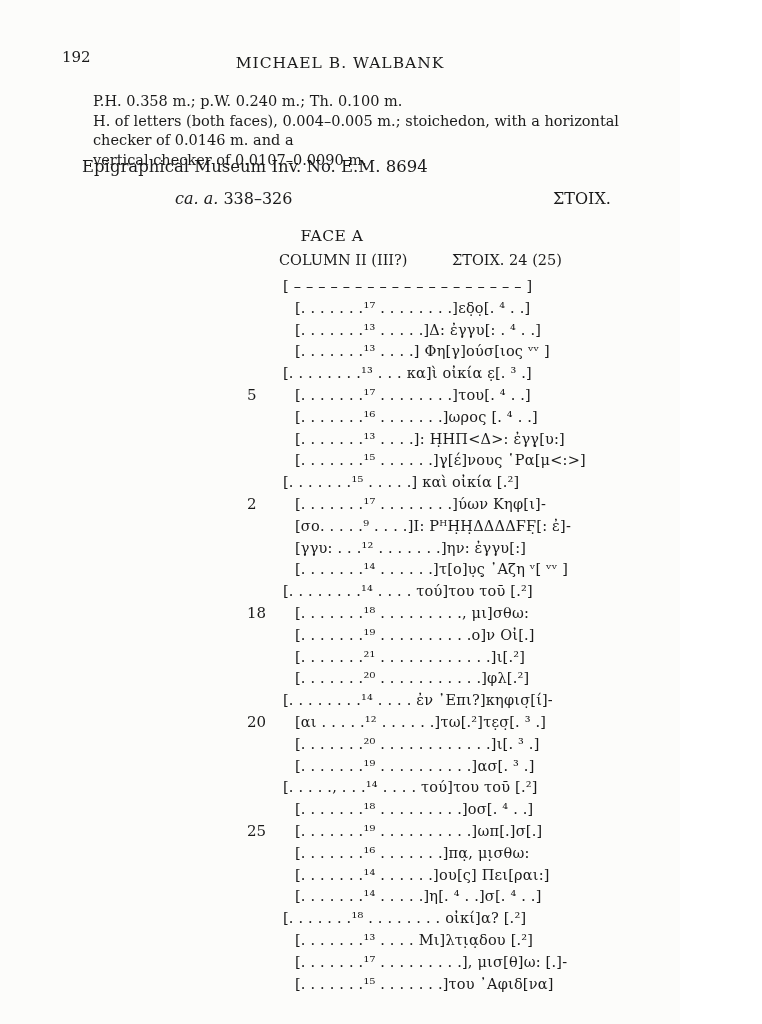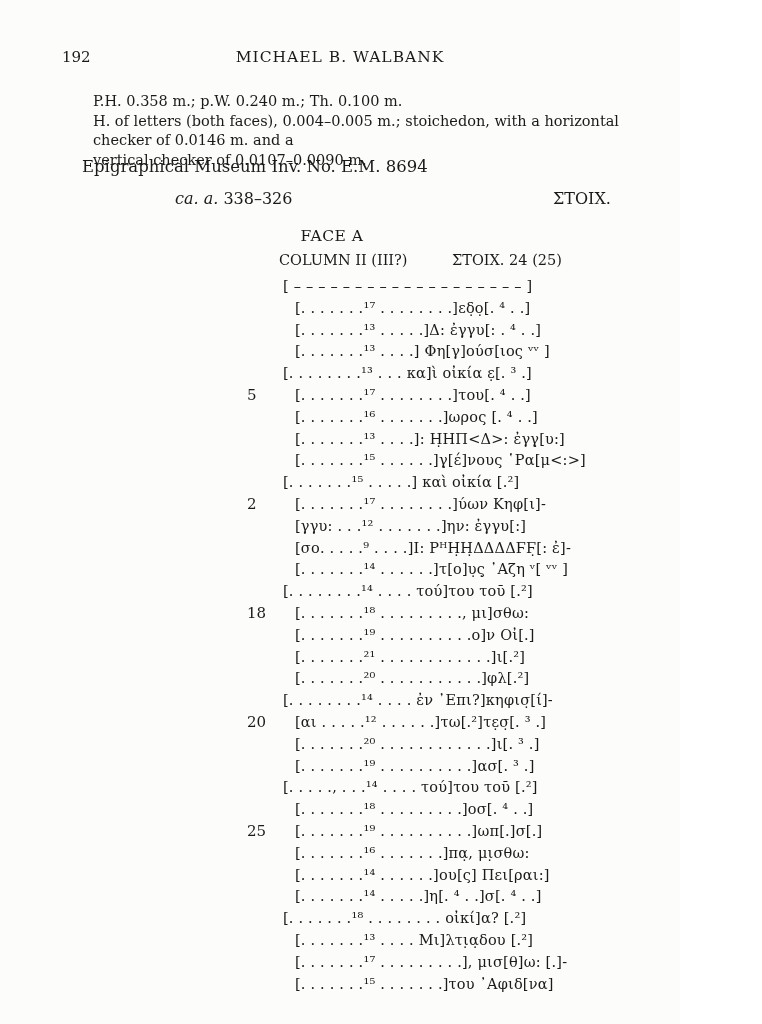--- a/index.html
+++ b/index.html
@@ -5,21 +5,21 @@
   html,body{margin:0;padding:0;}
   .page{
     position:relative;
     width:680px;height:1024px;
     background:#fcfcfa;
     font-family:"DejaVu Serif","DejaVu Sans",serif;
     color:#1a1a1a;
     overflow:hidden;
   }
   .page-num{position:absolute;left:62px;top:48px;font-size:15px;}
-  .running-head{position:absolute;left:0;right:0;top:48px;text-align:center;font-size:15.5px;letter-spacing:1px;}
+  .running-head{position:absolute;left:0;right:0;top:54px;text-align:center;font-size:15.5px;letter-spacing:1px;}
   .measurements{position:absolute;left:93px;top:92px;font-size:14.5px;line-height:19.5px;}
   .museum{position:absolute;left:82px;top:157px;font-size:16.5px;}
   .date-row{position:absolute;left:0;top:189px;width:100%;font-size:16px;}
   .date-val{position:absolute;left:175px;top:0;}
   .date-val .it{font-style:italic;}
   .stoich{position:absolute;left:553px;top:0;}
   .face-title{position:absolute;left:0;right:16px;top:227px;text-align:center;font-size:15.5px;letter-spacing:0.5px;}
   .col-row{position:absolute;left:0;top:252px;width:100%;font-size:14.5px;}
   .col-title{position:absolute;left:279px;top:0;}
   .col-stoich{position:absolute;left:452px;top:0;}
@@ -62,22 +62,22 @@
     <div class="t-line"><span class="t-text">[. . . . . . .¹⁷ . . . . . . . .]εδ̣ο̣[. ⁴ . .]</span></div>
     <div class="t-line"><span class="t-text">[. . . . . . .¹³ . . . . .]Δ: ἐγγυ[: . ⁴ . .]</span></div>
     <div class="t-line"><span class="t-text">[. . . . . . .¹³ . . . .] Φη[γ]ούσ[ιος ᵛᵛ ]</span></div>
     <div class="t-line out"><span class="t-text">[. . . . . . . .¹³ . . . κα]ὶ οἰκία ε̣[. ³ .]</span></div>
     <div class="t-line"><span class="num">5</span><span class="t-text">[. . . . . . .¹⁷ . . . . . . . .]του[. ⁴ . .]</span></div>
     <div class="t-line"><span class="t-text">[. . . . . . .¹⁶ . . . . . . .]ωρος [. ⁴ . .]</span></div>
     <div class="t-line"><span class="t-text">[. . . . . . .¹³ . . . .]: Η̣ΗΠ&lt;Δ&gt;: ἐγγ̣[υ:]</span></div>
     <div class="t-line"><span class="t-text">[. . . . . . .¹⁵ . . . . . .]γ̣[έ]νους ῾Ρα[μ&lt;:&gt;]</span></div>
     <div class="t-line out"><span class="t-text">[. . . . . . .¹⁵ . . . . .] καὶ οἰκία [.²]</span></div>
     <div class="t-line"><span class="num">2</span><span class="t-text">[. . . . . . .¹⁷ . . . . . . . .]ύων Κηφ[ι]-</span></div>
+    <div class="t-line"><span class="t-text">[σο. . . . .⁹ . . . .]Ι: ΡᴴΗ̣Η̣ΔΔΔΔϜϜ̣[: ἐ]-</span></div>
     <div class="t-line"><span class="t-text">[γγυ: . . .¹² . . . . . . .]ην: ἐγγυ[:]</span></div>
-    <div class="t-line"><span class="t-text">[σο. . . . .⁹ . . . .]Ι: ΡᴴΗ̣Η̣ΔΔΔΔϜϜ̣[: ἐ]-</span></div>
     <div class="t-line"><span class="t-text">[. . . . . . .¹⁴ . . . . . .]τ[ο]υ̣ς̣ ᾽Αζη ᵛ[ ᵛᵛ ]</span></div>
     <div class="t-line out"><span class="t-text">[. . . . . . . .¹⁴ . . . . τού]του τοῦ [.²]</span></div>
     <div class="t-line"><span class="num">18</span><span class="t-text">[. . . . . . .¹⁸ . . . . . . . . ., μι]σθω:</span></div>
     <div class="t-line"><span class="t-text">[. . . . . . .¹⁹ . . . . . . . . . .ο]ν Οἰ[.]</span></div>
     <div class="t-line"><span class="t-text">[. . . . . . .²¹ . . . . . . . . . . . .]ι[.²]</span></div>
     <div class="t-line"><span class="t-text">[. . . . . . .²⁰ . . . . . . . . . . .]φλ[.²]</span></div>
     <div class="t-line out"><span class="t-text">[. . . . . . . .¹⁴ . . . . ἐν ᾽Επι?]κηφισ̣[ί]-</span></div>
     <div class="t-line"><span class="num">20</span><span class="t-text">[αι . . . . .¹² . . . . . .]τω[.²]τε̣σ̣[. ³ .]</span></div>
     <div class="t-line"><span class="t-text">[. . . . . . .²⁰ . . . . . . . . . . . .]ι[. ³ .]</span></div>
     <div class="t-line"><span class="t-text">[. . . . . . .¹⁹ . . . . . . . . . .]ασ[. ³ .]</span></div>

